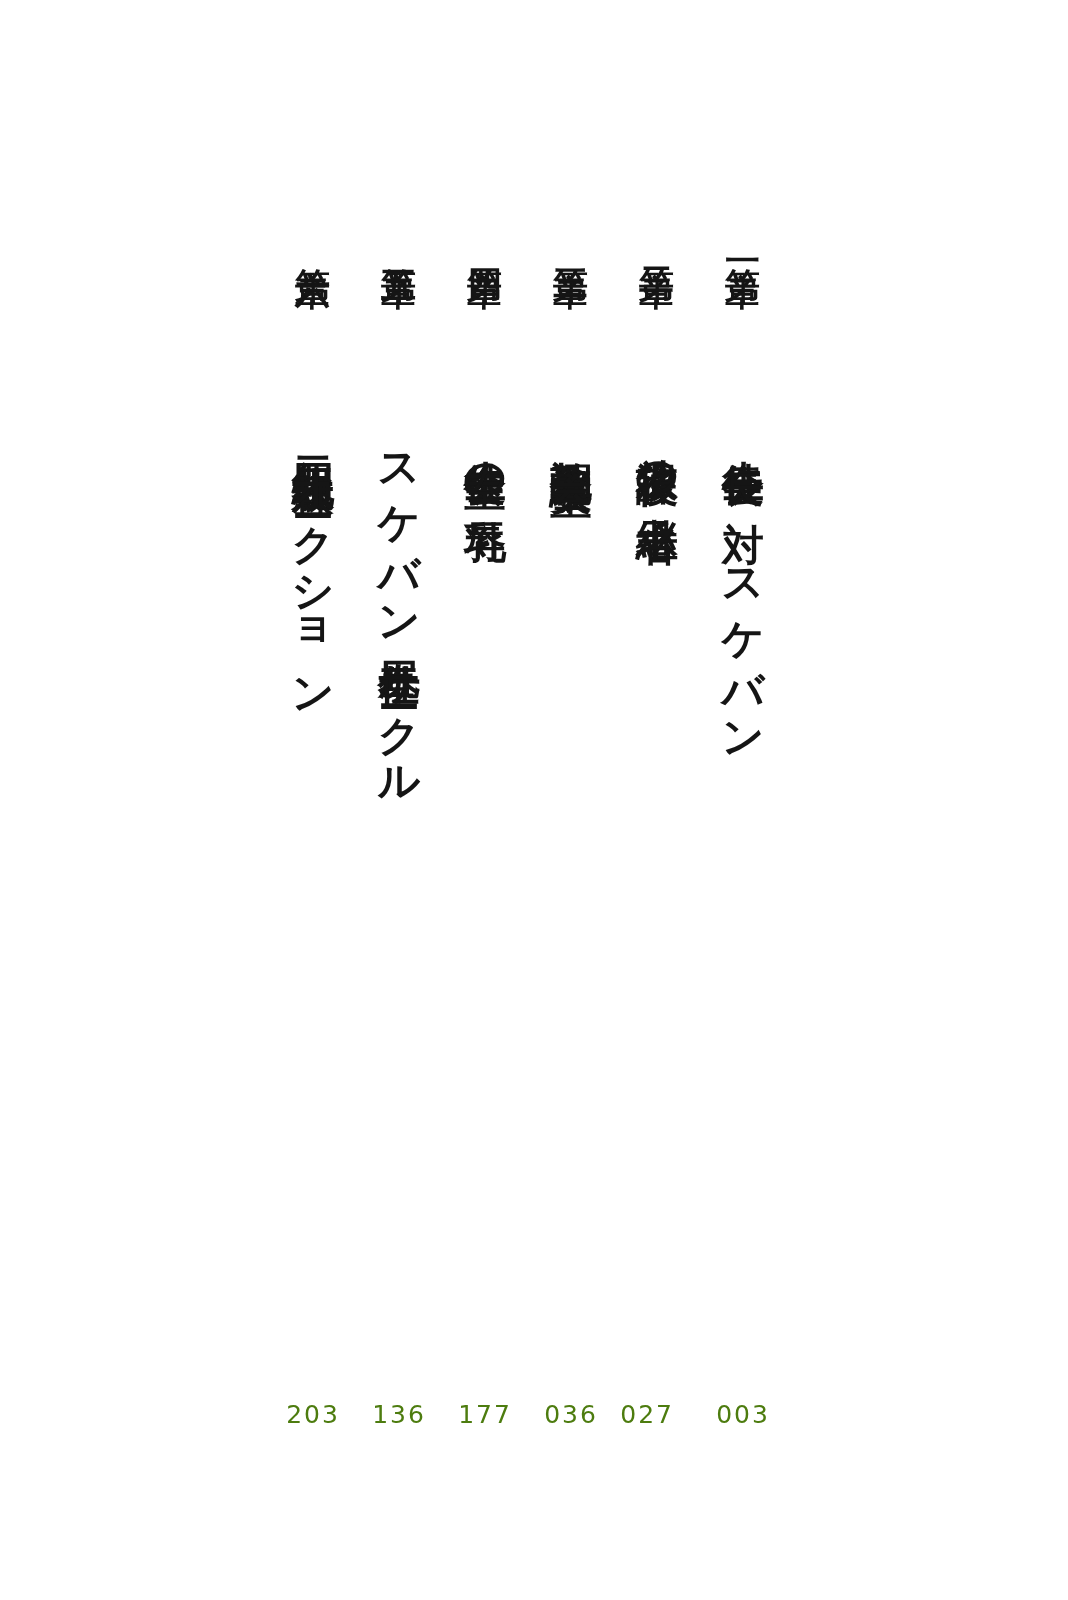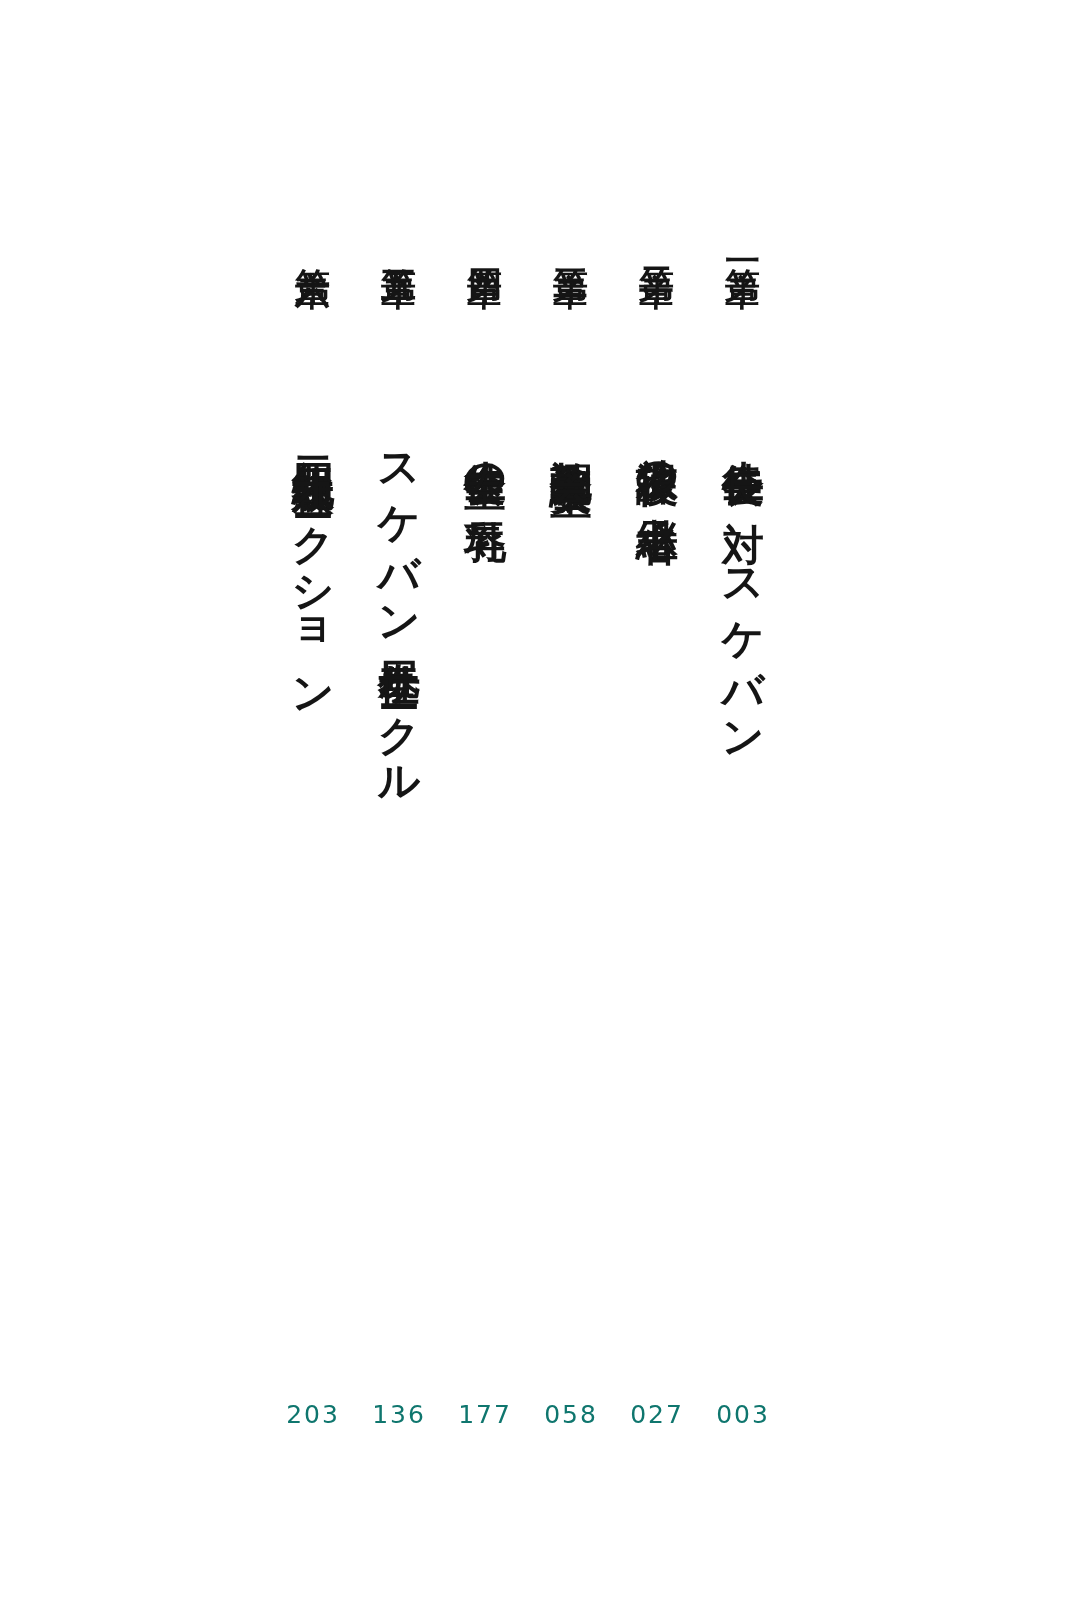--- a/index.html
+++ b/index.html
@@ -70,21 +70,21 @@
   }
 
   .page-number {
     position: absolute;
     top: 0;
     width: 86px;
     text-align: center;
     font-family: "DejaVu Sans", "Liberation Sans", sans-serif;
     font-size: 25px;
     letter-spacing: 0.08em;
-    color: #0f766e;
+    color: #4d7c0f;
   }
 </style>
 </head>
 <body>
 
 <div id="toc">
 
   <div class="toc-column" style="left:700px;">
     <span class="chapter-label">第一章</span>
     <span class="chapter-title">生徒会長 対 スケバン</span>
@@ -114,16 +114,16 @@
     <span class="chapter-label">第六章</span>
     <span class="chapter-title">二年四組牝奴隷オークション</span>
   </div>
 
 </div>
 
 <div id="page-numbers">
   <span class="page-number" style="left:270px;">203</span>
   <span class="page-number" style="left:356px;">136</span>
   <span class="page-number" style="left:442px;">177</span>
-  <span class="page-number" style="left:528px;">058</span>
-  <span class="page-number" style="left:614px;">027</span>
+  <span class="page-number" style="left:528px;">036</span>
+  <span class="page-number" style="left:588px;text-align:right;">027</span>
   <span class="page-number" style="left:700px;">003</span>
 </div>
 
 </body></html>

